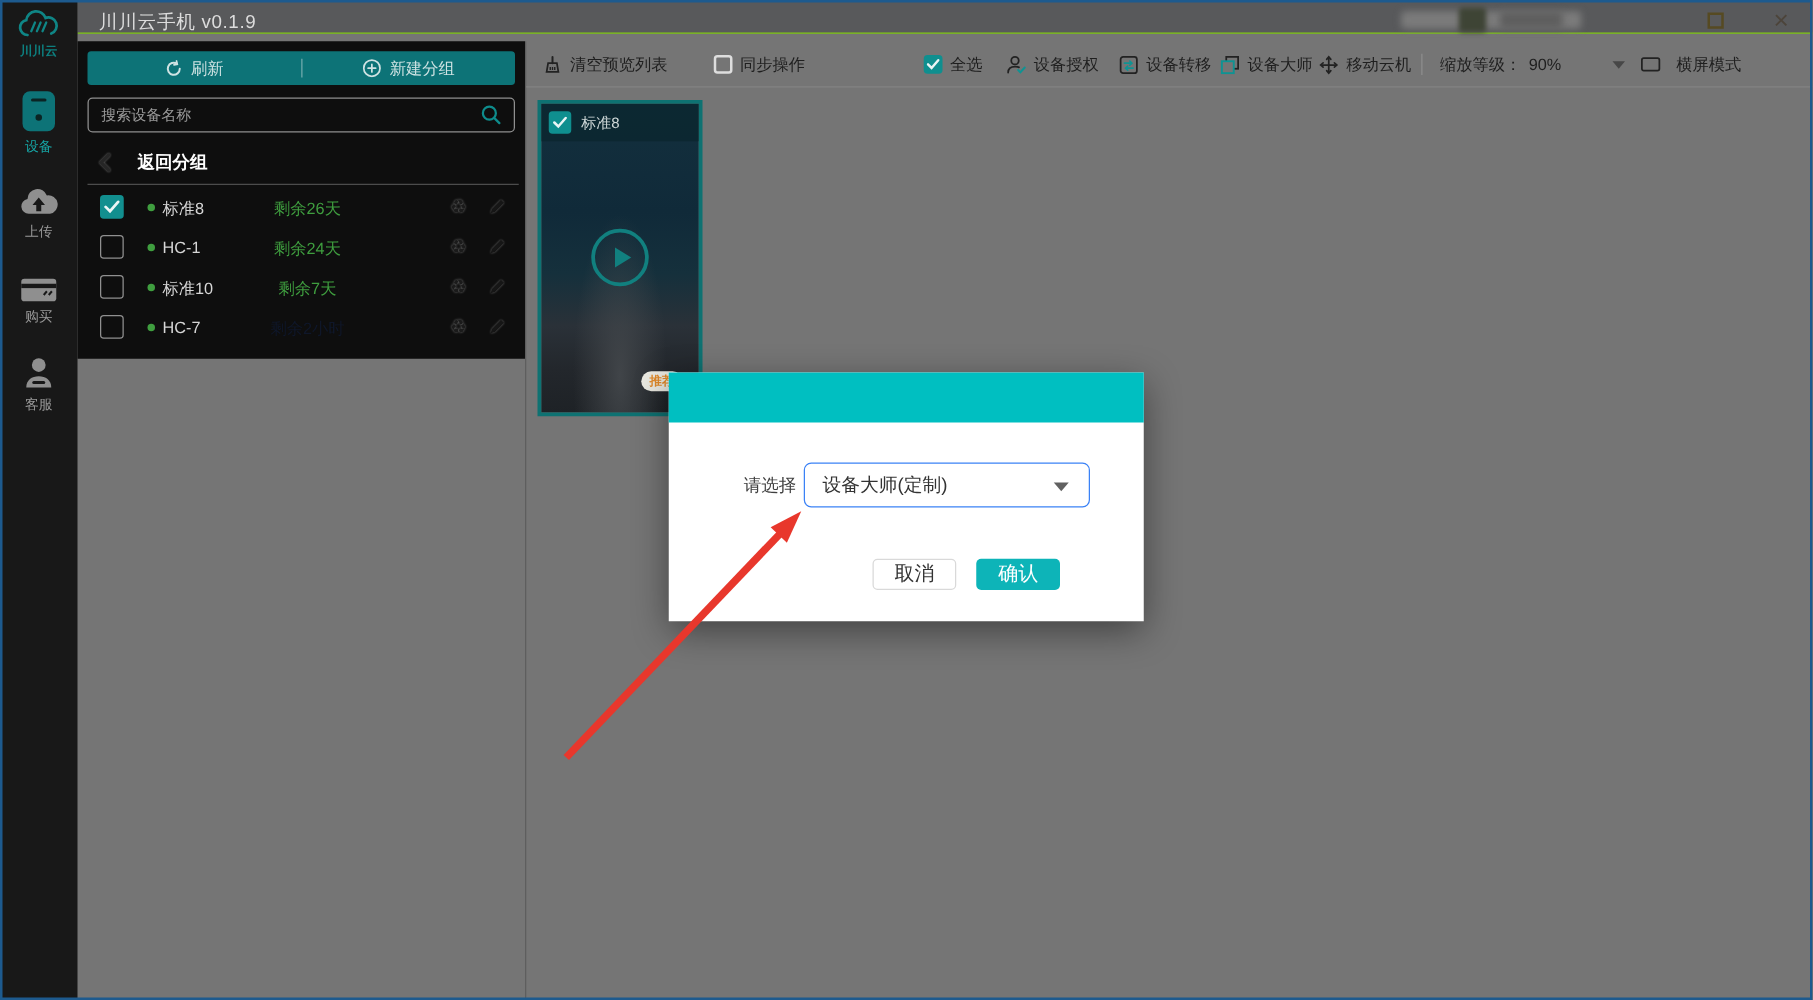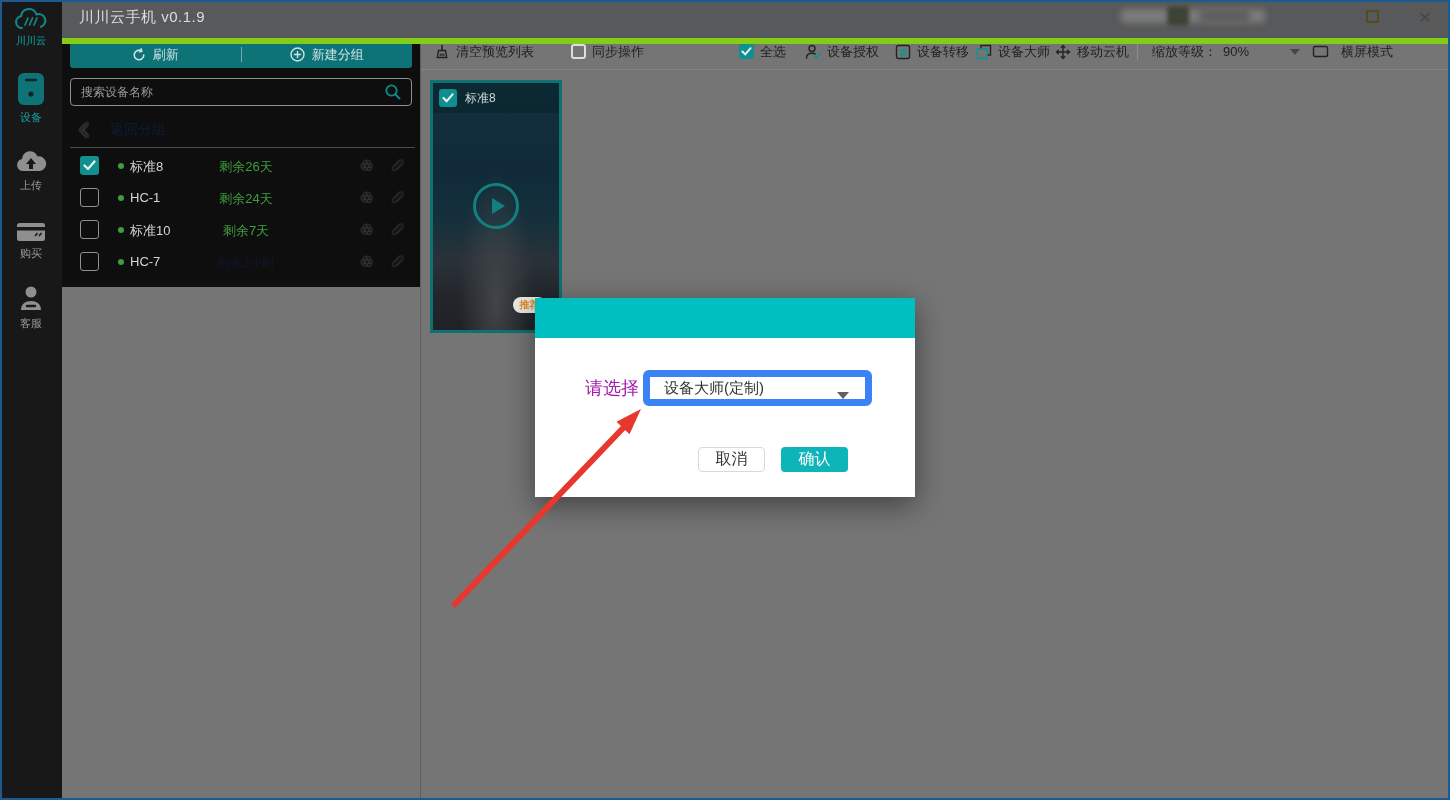--- a/index.html
+++ b/index.html
@@ -3,21 +3,21 @@
 <meta charset="utf-8">
 <style>
   * { margin:0; padding:0; box-sizing:border-box; }
   html,body { width:1450px; height:800px; overflow:hidden; }
   body { font-family:"Liberation Sans","DejaVu Sans",sans-serif; background:#757575; position:relative; }
 
   
   .frame { position:absolute; inset:0; border:2px solid #1d5a8e; pointer-events:none; z-index:95; }
 
   
-  .titlebar { position:absolute; left:62px; top:0; right:0; height:44px; background:#58595b; border-bottom:6px solid #84cc16; z-index:5;text-align:center; }
+  .titlebar { position:absolute; left:62px; top:0; right:0; height:27px; background:#58595b; border-bottom:1px solid #84cc16; z-index:5;text-align:center; }
   .title-text { position:absolute; left:17px; top:8px; font-size:15px; color:#dcdcdc; letter-spacing:.5px; }
   .blur-blob { position:absolute; filter:blur(3px); border-radius:3px; }
   .blob1 { left:1059px; top:9px; width:144px; height:14px; background:#7b7b7b; }
   .blob2 { left:1105px; top:6px; width:22px; height:20px; background:#3e4435; filter:blur(2px); }
   .blob3 { left:1138px; top:9px; width:50px; height:14px; background:#5f5f5f; }
   .win-btn { position:absolute; top:0; width:30px; height:33px; display:flex; align-items:center; justify-content:center; cursor:pointer; }
   .btn-max { left:1295px; }
   .btn-max .sq { width:13px; height:13px; border:2px solid #564a22; }
   .btn-close { left:1348px; font-size:21px; color:#4c443a; line-height:33px; }
 
@@ -37,21 +37,21 @@
   .action-half { flex:1; display:flex; align-items:center; justify-content:center; gap:7px; color:#cfe3e3; font-size:13px; height:100%; cursor:pointer; }
   .action-sep { width:1px; height:15px; background:rgba(215,230,230,.5); }
 
   .search-box { position:absolute; left:8px; top:45px; width:342px; height:28px; border:1px solid #8f8f8f; border-radius:4px; display:flex; align-items:center; }
   .search-box input { flex:1; background:transparent; border:none; outline:none; color:#cccccc; font-size:12px; padding:0 10px; font-family:Liberation Sans, sans-serif; }
   .search-box input::placeholder { color:#9a9a9a; }
   .search-ic { margin-right:9px; display:flex; }
 
   .back-row { position:absolute; left:0; top:83px; width:358px; height:28px; display:flex; align-items:center; cursor:pointer; }
   .back-chev { margin-left:16px; display:flex; filter:drop-shadow(0 0 1px rgba(255,255,255,.4)); }
-  .back-label { margin-left:20px; color:#0f172a; font-size:14px; font-weight:bold; }
+  .back-label { margin-left:20px; color:#ffffff; font-size:14px; font-weight:bold; }
   .list-hr { position:absolute; left:8px; top:114px; width:345px; height:1px; background:#4c4c4c; }
 
   .device-rows { position:absolute; left:0; top:117px; width:358px; }
   .drow { position:relative; height:32px; }
   .cb { position:absolute; left:18px; top:6px; width:19px; height:19px; border-radius:3px; }
   .cb.unchecked { border:1px solid #909090; }
   .cb.checked { background:#128f8f; display:flex; align-items:center; justify-content:center; }
   .dot { position:absolute; left:56px; top:13px; width:6px; height:6px; border-radius:50%; background:#3f9e3f; }
   .dname { position:absolute; left:68px; top:8px; font-size:13px; color:#d6d6d6; }
   .dval { position:absolute; left:128px; top:8px; width:112px; text-align:center; font-size:13px; color:#3f9e3f; }
@@ -76,22 +76,22 @@
   .card-head { position:absolute; left:0; top:0; right:0; height:30px; background:rgba(8,34,40,.55); display:flex; align-items:center; }
   .card-cb { width:18px; height:18px; background:#0f8f8f; border-radius:3px; margin-left:6px; display:flex; align-items:center; justify-content:center; }
   .card-name { margin-left:8px; font-size:12px; color:#cfd8d8; }
   .play { position:absolute; left:50%; top:100px; transform:translateX(-50%); width:46px; height:46px; border:3px solid #11807f; border-radius:50%; display:flex; align-items:center; justify-content:center; }
   .play-tri { width:0; height:0; border-top:8px solid transparent; border-bottom:8px solid transparent; border-left:13px solid #11807f; margin-left:4px; }
   .badge { position:absolute; right:13px; bottom:17px; width:33px; height:16px; background:rgba(250,248,240,.92); border-radius:8px; font-size:10px; color:#e0892a; font-weight:bold; display:flex; align-items:center; justify-content:center; overflow:hidden; }
 
   
   .modal { position:absolute; left:535px; top:298px; width:380px; height:199px; background:#ffffff; box-shadow:0 8px 28px rgba(0,0,0,.45); z-index:50; }
   .modal-head { position:absolute; left:0; top:0; right:0; height:40px; background:#00bfc1; }
-  .modal-label { position:absolute; left:50px; top:80px; height:20px; line-height:20px; font-size:18px; color:#a21caf; }
-  .select { position:absolute; left:108px; top:72px; width:229px; height:36px; border:7px solid #3b82f6; border-radius:6px; display:flex; align-items:center; cursor:pointer; }
+  .modal-label { position:absolute; left:60px; top:80px; height:20px; line-height:20px; font-size:14px; color:#404040; }
+  .select { position:absolute; left:108px; top:72px; width:229px; height:36px; border:1px solid #3b82f6; border-radius:6px; display:flex; align-items:center; cursor:pointer; }
   .select-text { margin-left:14px; font-size:15px; color:#333333; }
   .select-caret { position:absolute; right:16px; top:15px; width:0; height:0; border-left:6px solid transparent; border-right:6px solid transparent; border-top:7px solid #616161; }
   .mbtn { position:absolute; top:149px; width:67px; height:25px; border-radius:4px; font-size:16px; display:flex; align-items:center; justify-content:center; cursor:pointer;margin-left:48px; }
   .btn-cancel { left:115px; background:#ffffff; border:1px solid #d9d9d9; color:#333333; }
   .btn-confirm { left:198px; background:#0db4b8; color:#ffffff; }
 
   .arrow-layer { position:absolute; inset:0; z-index:70; pointer-events:none; }
 </style>
 </head>
 <body>

